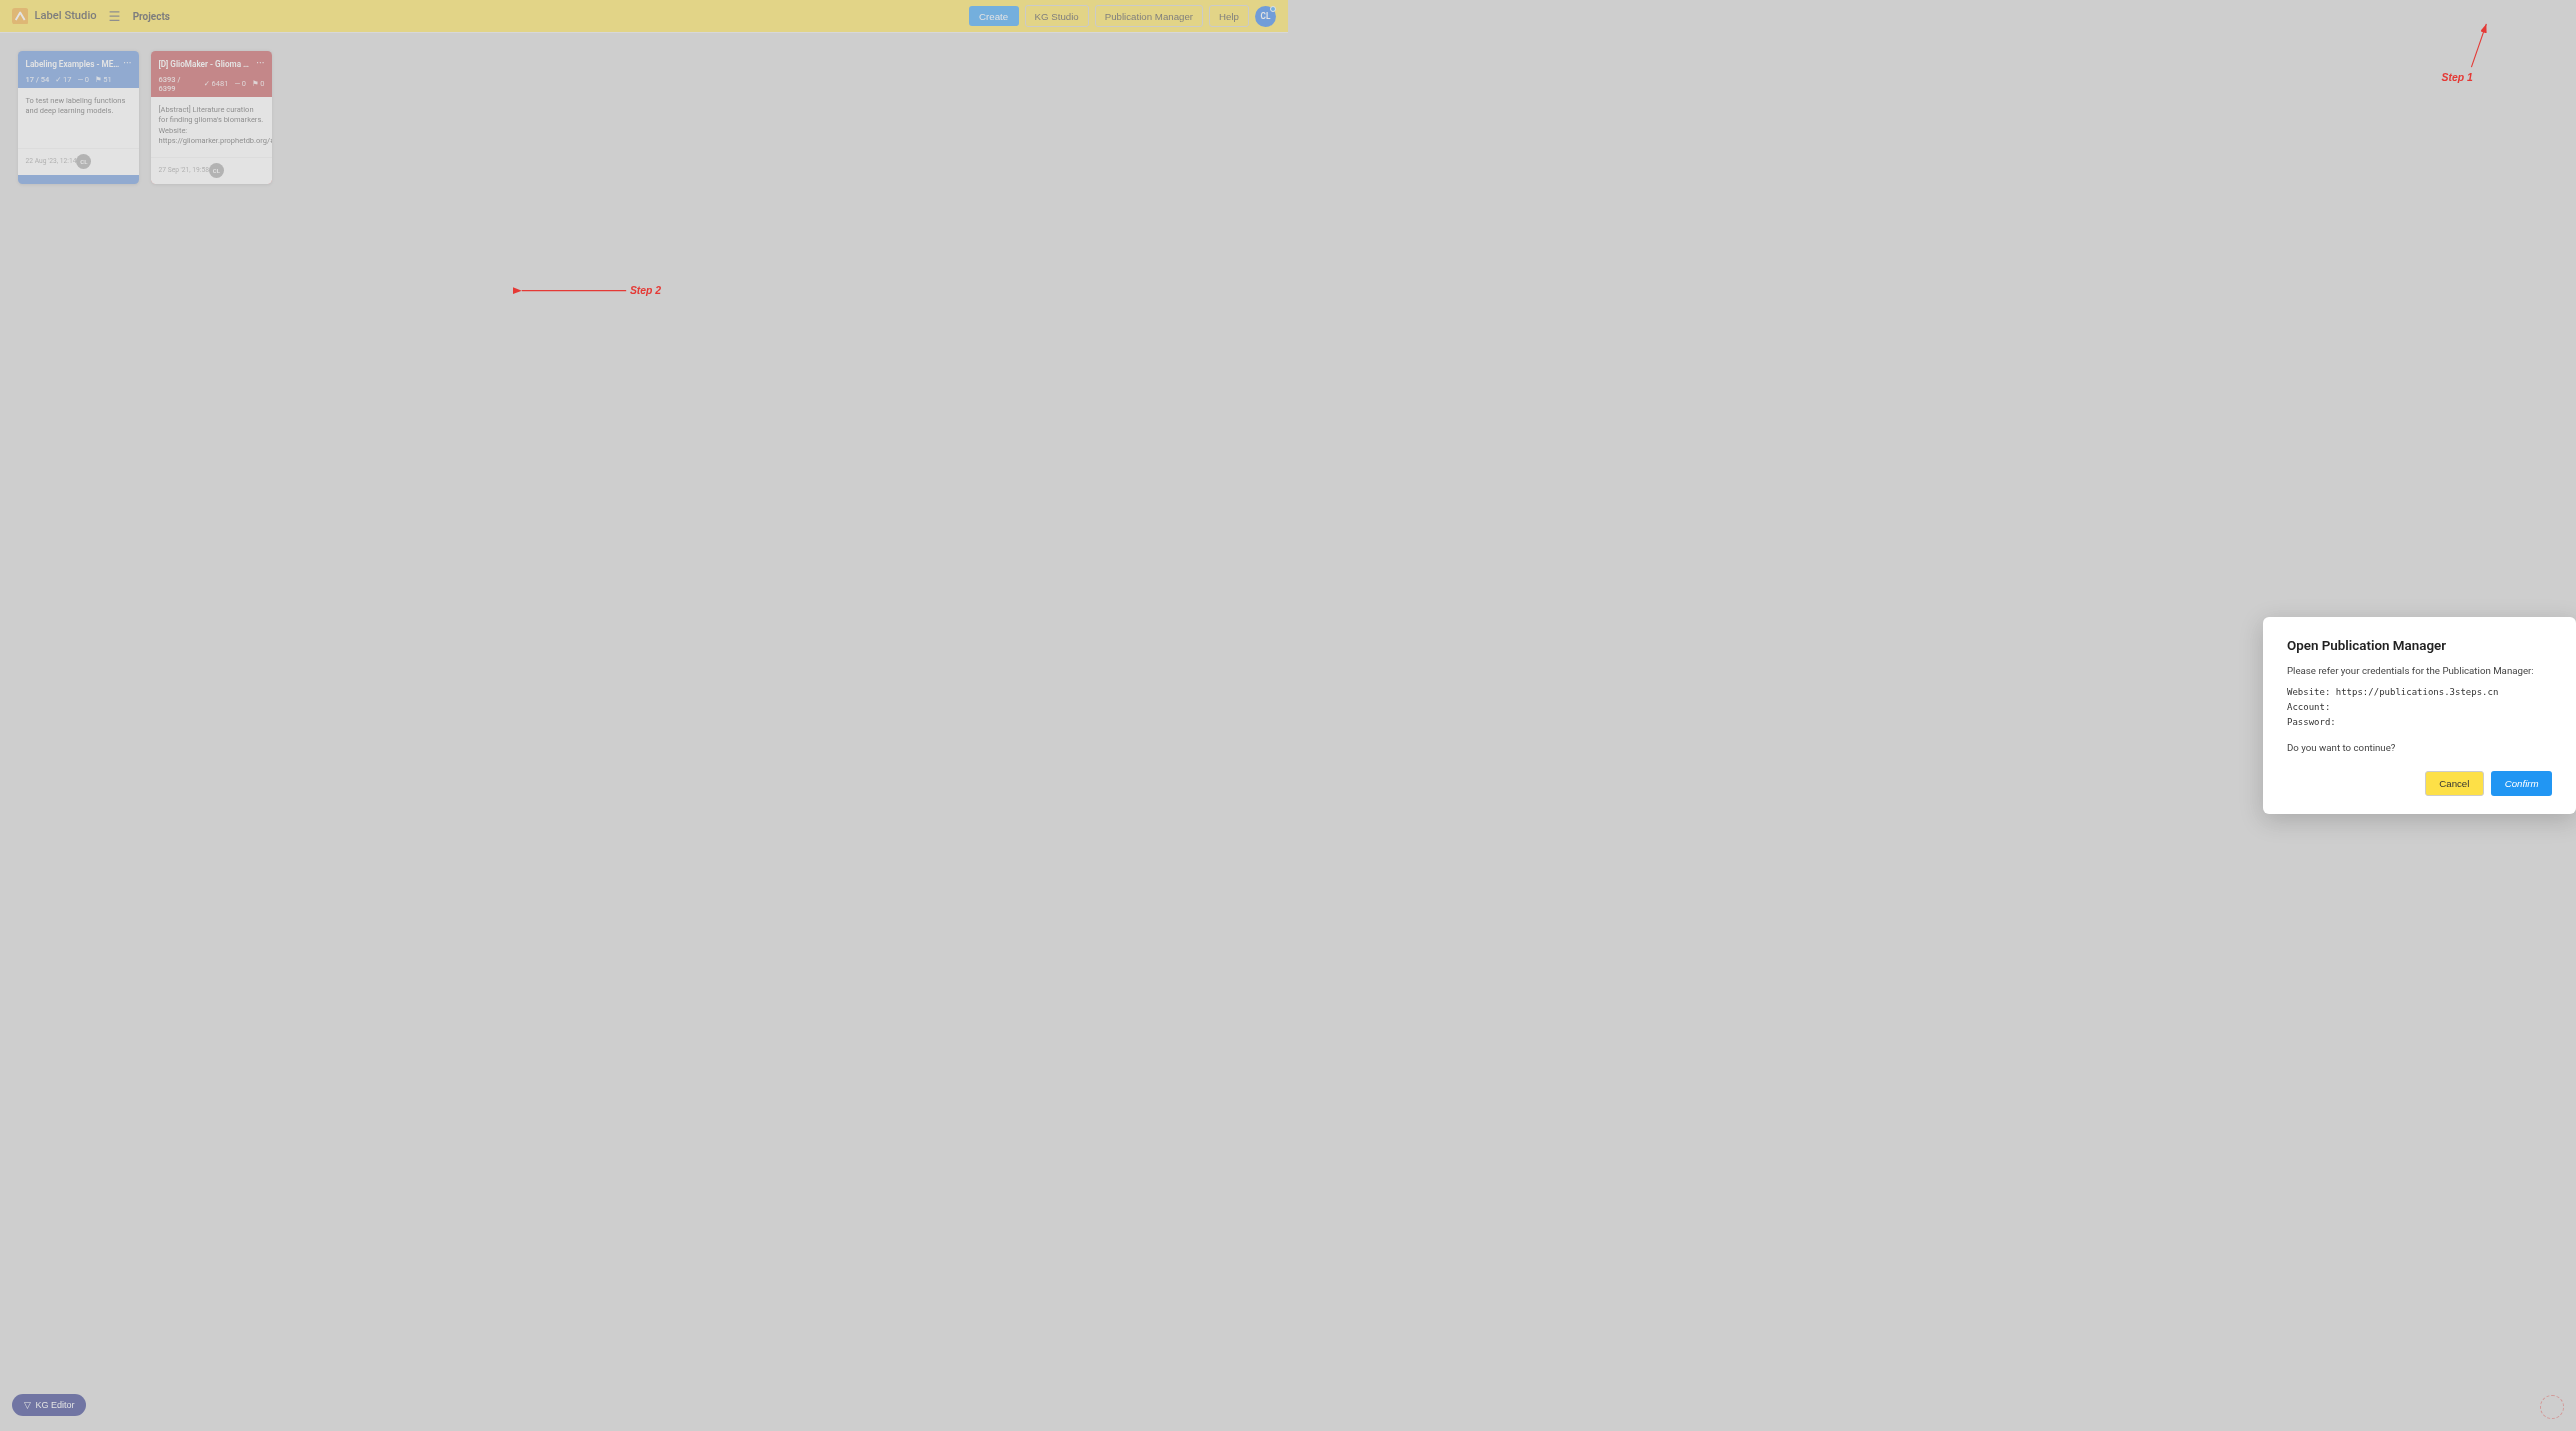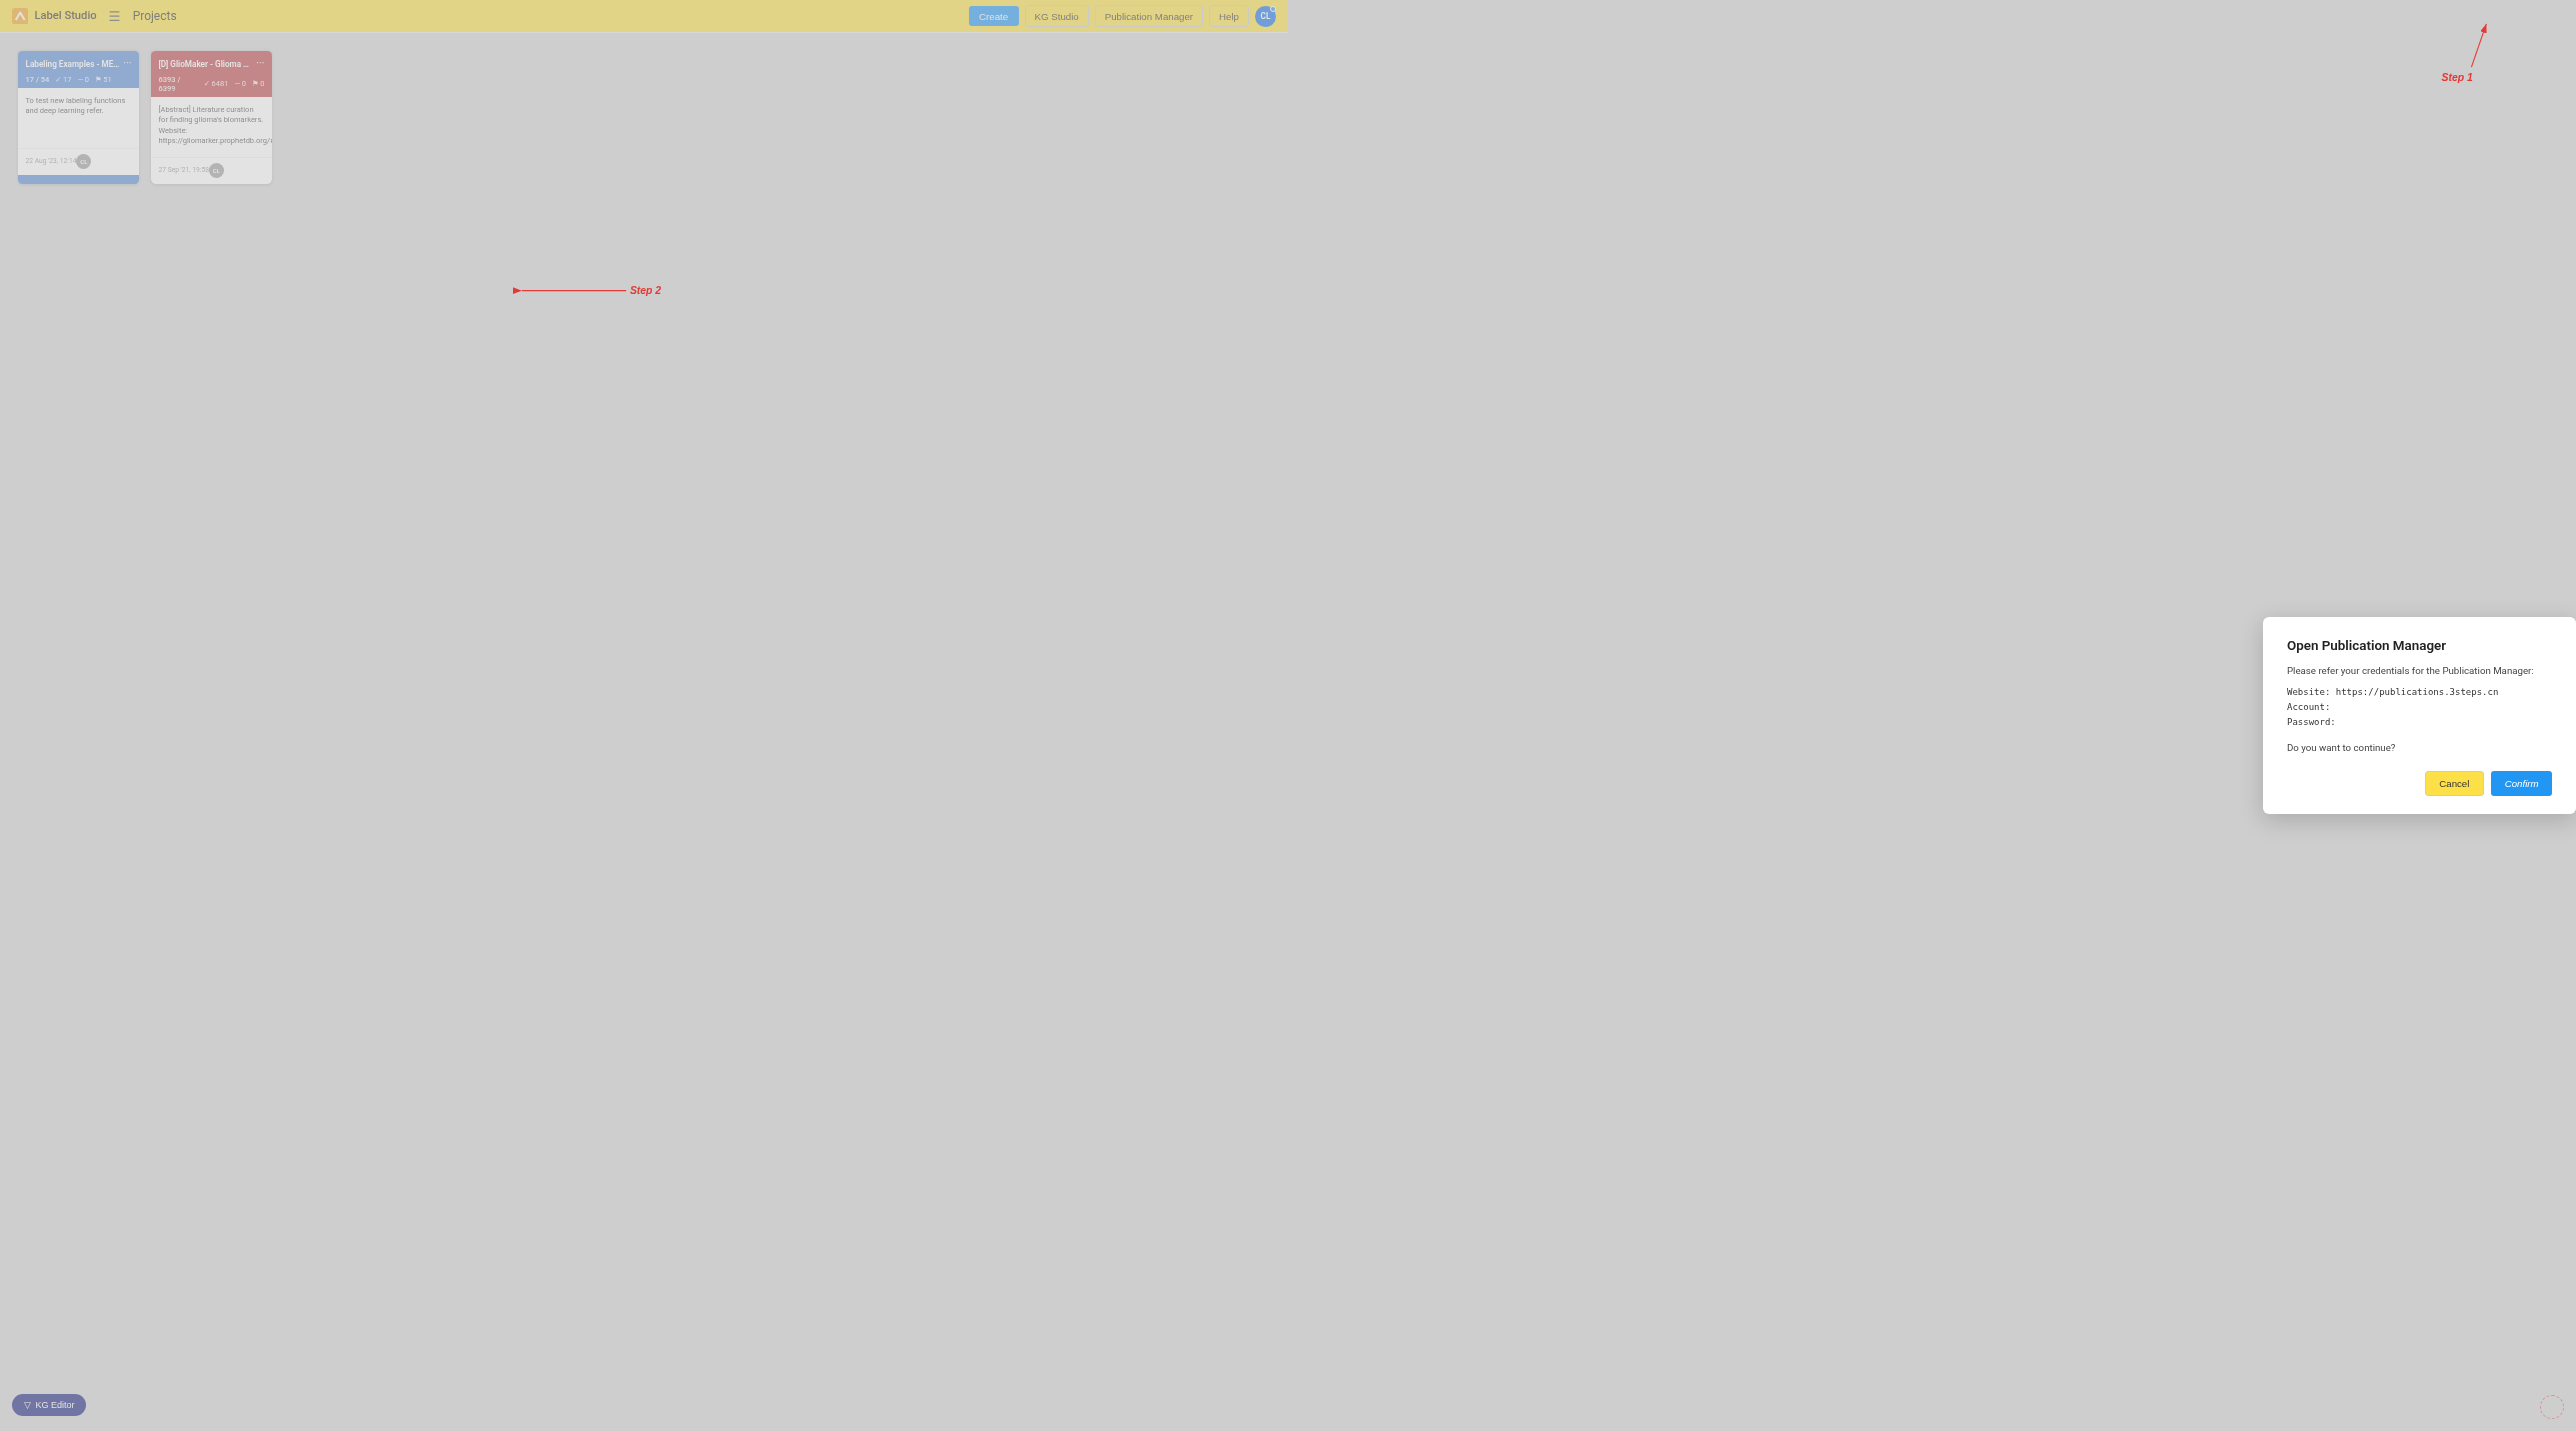--- a/index.html
+++ b/index.html
@@ -38,23 +38,23 @@
       font-weight: 500;
       color: #333;
     }
     .hamburger {
       font-size: 13.4px;
       color: #555;
       cursor: pointer;
       margin-right: 12px;
     }
     .nav-projects {
-      font-size: 12px;
+      font-size: 10px;
       color: #333;
-      font-weight: 400;
+      font-weight: 700;
     }
     .header-right {
       display: flex;
       align-items: center;
       gap: 6px;
       margin-left: auto;
     }
     .btn-create {
       background: #2196F3;
       color: #fff;
@@ -322,21 +322,21 @@
         <span class="card-title">Labeling Examples - ME/CFS &amp; ...</span>
         <span class="card-dots">···</span>
       </div>
       <div class="card-stats">
         <span class="stat-progress">17 / 54</span>
         <span class="stat-item">✓ <span>17</span></span>
         <span class="stat-item">— <span>0</span></span>
         <span class="stat-item">⚑ <span>51</span></span>
       </div>
       <div class="card-body">
-        <p class="card-description">To test new labeling functions and deep learning refer.</p>
+        <p class="card-description">To test new labeling functions and deep learning models.</p>
       </div>
       <div class="card-footer">
         <span class="card-date">22 Aug '23, 12:14</span>
         <div class="card-avatar">CL</div>
       </div>
     </div>
 
     <div class="card card-red">
       <div class="card-header">
         <span class="card-title">[D] GlioMaker - Glioma + Bioma...</span>

